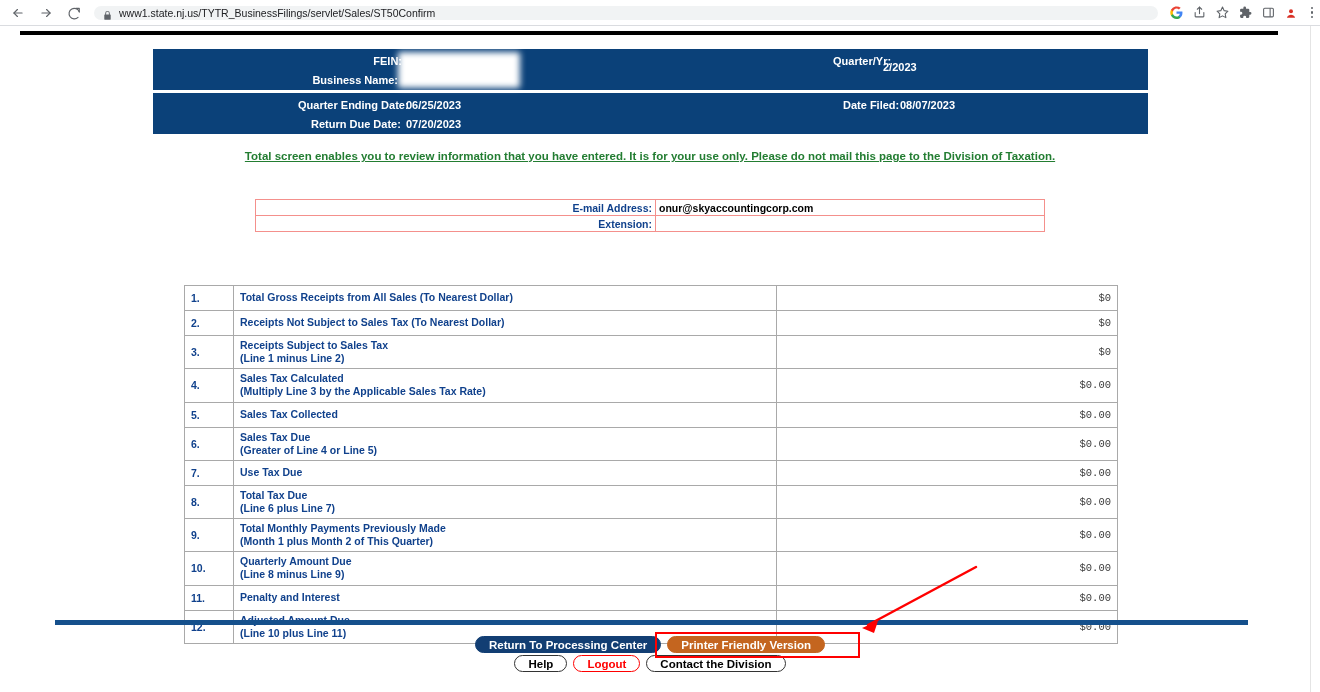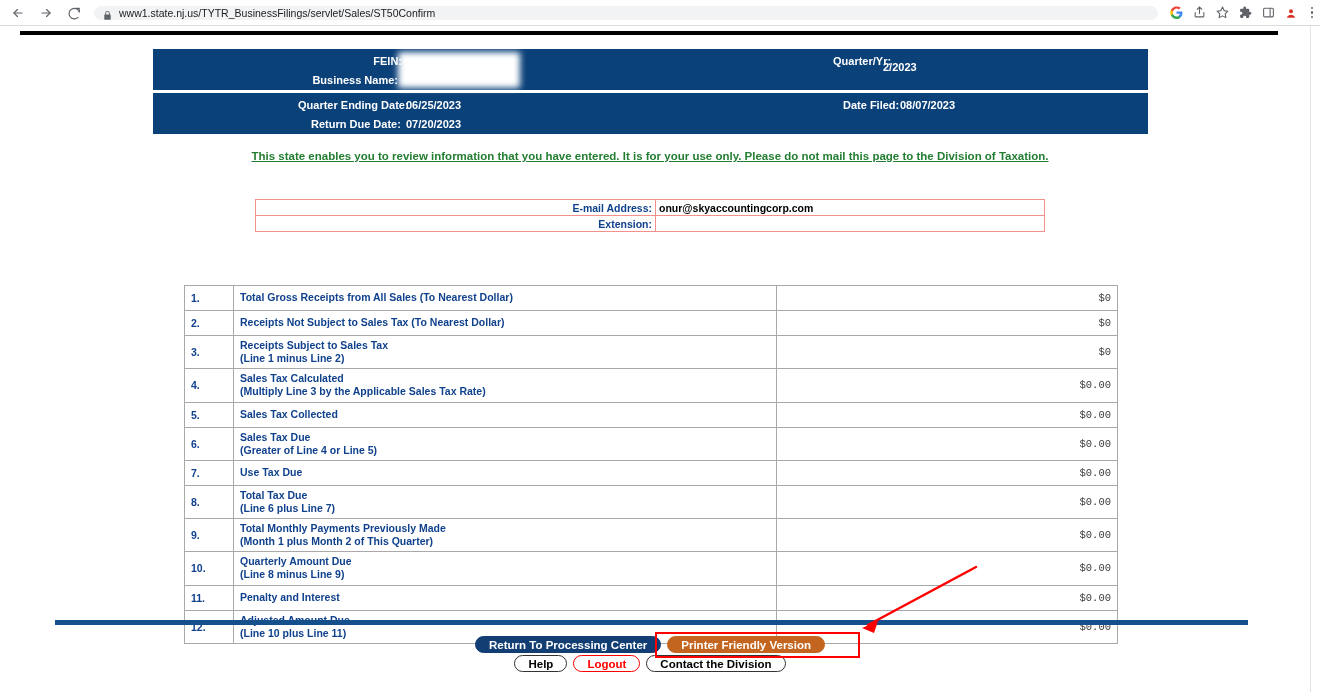--- a/index.html
+++ b/index.html
@@ -397,21 +397,21 @@
 
     <div class="hdr-label-right" style="left:158px; top:25px;">Return Due Date:</div>
     <div class="hdr-label-right" style="left:253px; top:25px;">07/20/2023</div>
 
     <div class="hdr-label-right" style="left:690px; top:6px;">Date Filed:</div>
     <div class="hdr-label-right" style="left:747px; top:6px;">08/07/2023</div>
   </div>
 
   <div class="redact-box redact-hdr"></div>
 
-  <div class="notice">This state enables you to review information that you have entered. It is for your use only. Please do not mail this page to the Division of Taxation.</div>
+  <div class="notice">Total screen enables you to review information that you have entered. It is for your use only. Please do not mail this page to the Division of Taxation.</div>
 
   <table class="prep-table">
     <tbody>
       <tr>
         <td class="prep-label">E-mail Address:</td>
         <td class="prep-value">onur@skyaccountingcorp.com</td>
       </tr>
       <tr>
         <td class="prep-label">Extension:</td>
         <td class="prep-value"></td>

